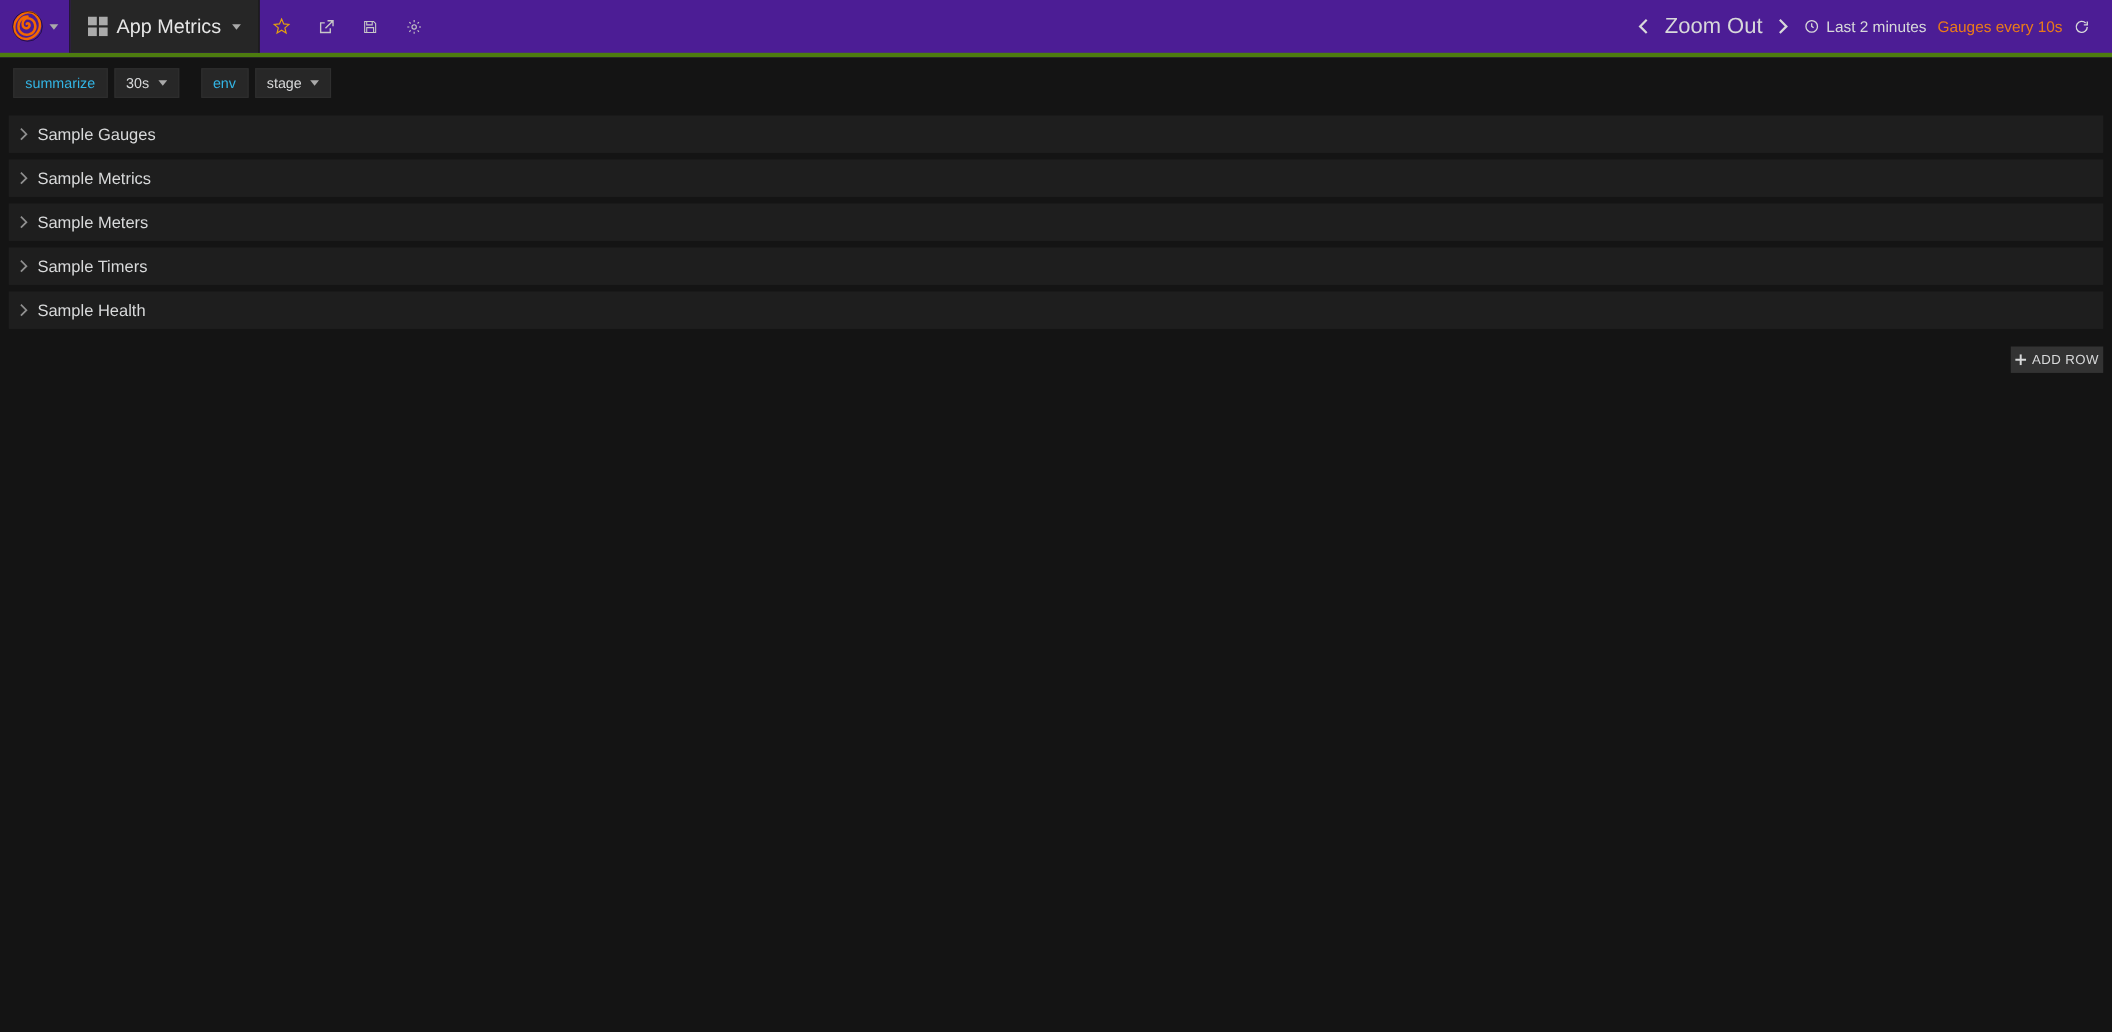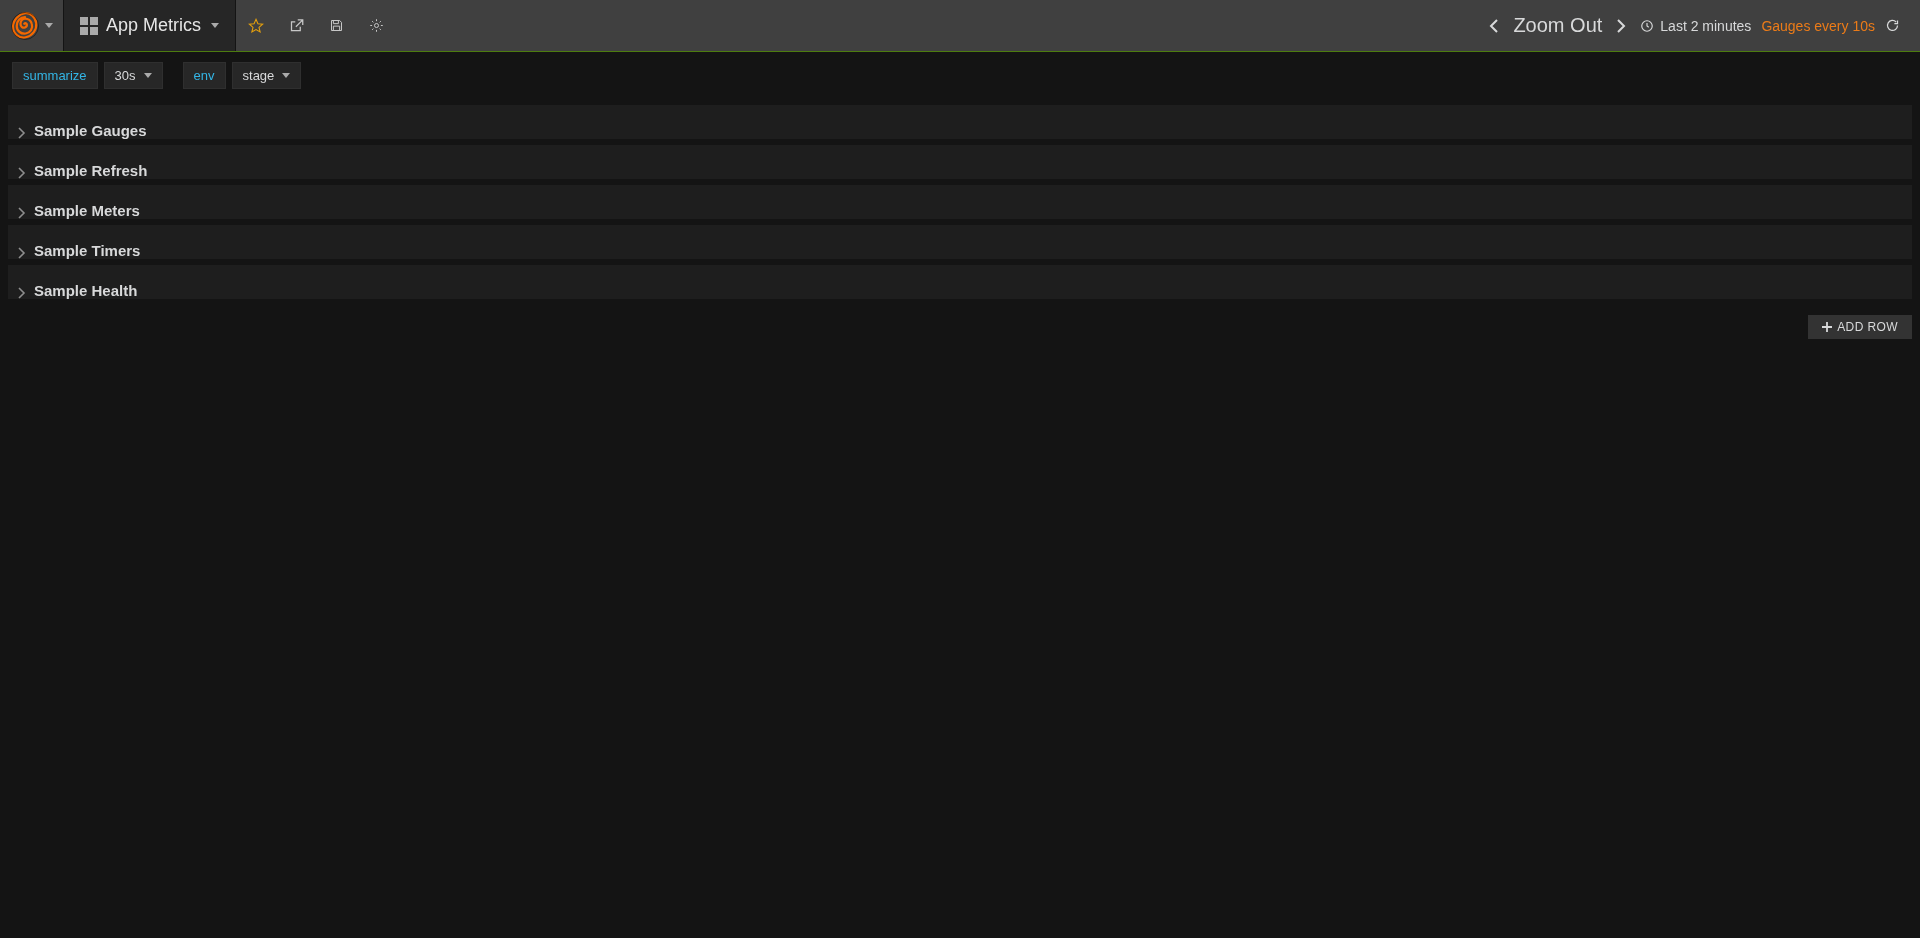--- a/index.html
+++ b/index.html
@@ -7,24 +7,24 @@
   background: #141414;
   color: #d8d9da;
   font-family: "Helvetica Neue", Helvetica, Arial, sans-serif;
   font-size: 14px;
   width: 1920px;
   height: 938px;
   overflow: hidden;
 }
 .topbar {
   height: 52px;
-  background: #404040;
-  display: flex;
-  align-items: center;
-  border-bottom: 1px solid #4d7c0f;
+  background: #4c1d95;
+  display: flex;
+  align-items: center;
+  border-bottom: 4px solid #4d7c0f;
 }
 .topbar-left { display: flex; align-items: center; height: 100%; }
 .logo-cell {
   width: 64px;
   height: 100%;
   display: flex;
   align-items: center;
   justify-content: center;
   border-right: 1px solid #141414;
   cursor: pointer;
@@ -84,34 +84,33 @@
   gap: 6px;
 }
 .var-pill.label { color: #33b5e5; cursor: default; text-align: right; }
 .var-pill.value { color: #d8d9da; }
 .rows-area { padding: 0 8px; }
 .dash-row {
   background: #1e1e1e;
   margin: 6px 0;
   height: 34px;
   display: flex;
-  align-items: flex-end;
+  align-items: center;
   padding: 0 10px;
   cursor: pointer;
   gap: 8px;
-  font-weight: bold;
 }
 .row-chevron { color: #8e8e8e; display:flex; }
 .row-title { color: #d8d9da; font-size: 15px; }
 .add-row-wrap { display:flex; justify-content:flex-end; padding: 10px 8px 0 0; }
 .add-row-btn {
   background: #333333;
   color: #d8d9da;
   border: none;
-  padding: 5px 14px;
+  padding: 5px 4px;
   font-size: 12px;
   display: flex;
   align-items: center;
   gap: 5px;
   cursor: pointer;
   letter-spacing: 0.4px;
 }
 svg { display: block; }
 </style>
 </head>
@@ -215,21 +214,21 @@
         </svg>
     </span>
     <span class="row-title">Sample Gauges</span>
   </div>
   <div class="dash-row">
     <span class="row-chevron">
       <svg width="8" height="12" viewBox="0 0 8 12">
           <path d="M1 1 L6 6 L1 11" fill="none" stroke="#8e8e8e" stroke-width="1.6"></path>
         </svg>
     </span>
-    <span class="row-title">Sample Refresh</span>
+    <span class="row-title">Sample Metrics</span>
   </div>
   <div class="dash-row">
     <span class="row-chevron">
       <svg width="8" height="12" viewBox="0 0 8 12">
           <path d="M1 1 L6 6 L1 11" fill="none" stroke="#8e8e8e" stroke-width="1.6"></path>
         </svg>
     </span>
     <span class="row-title">Sample Meters</span>
   </div>
   <div class="dash-row">

